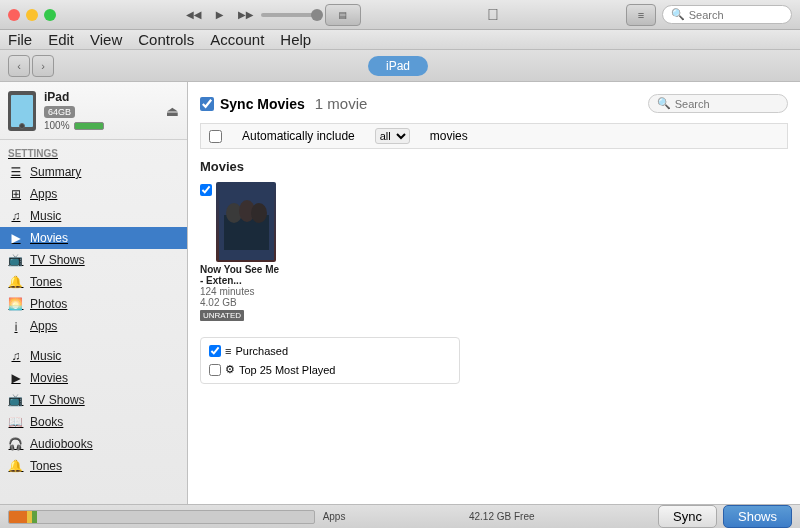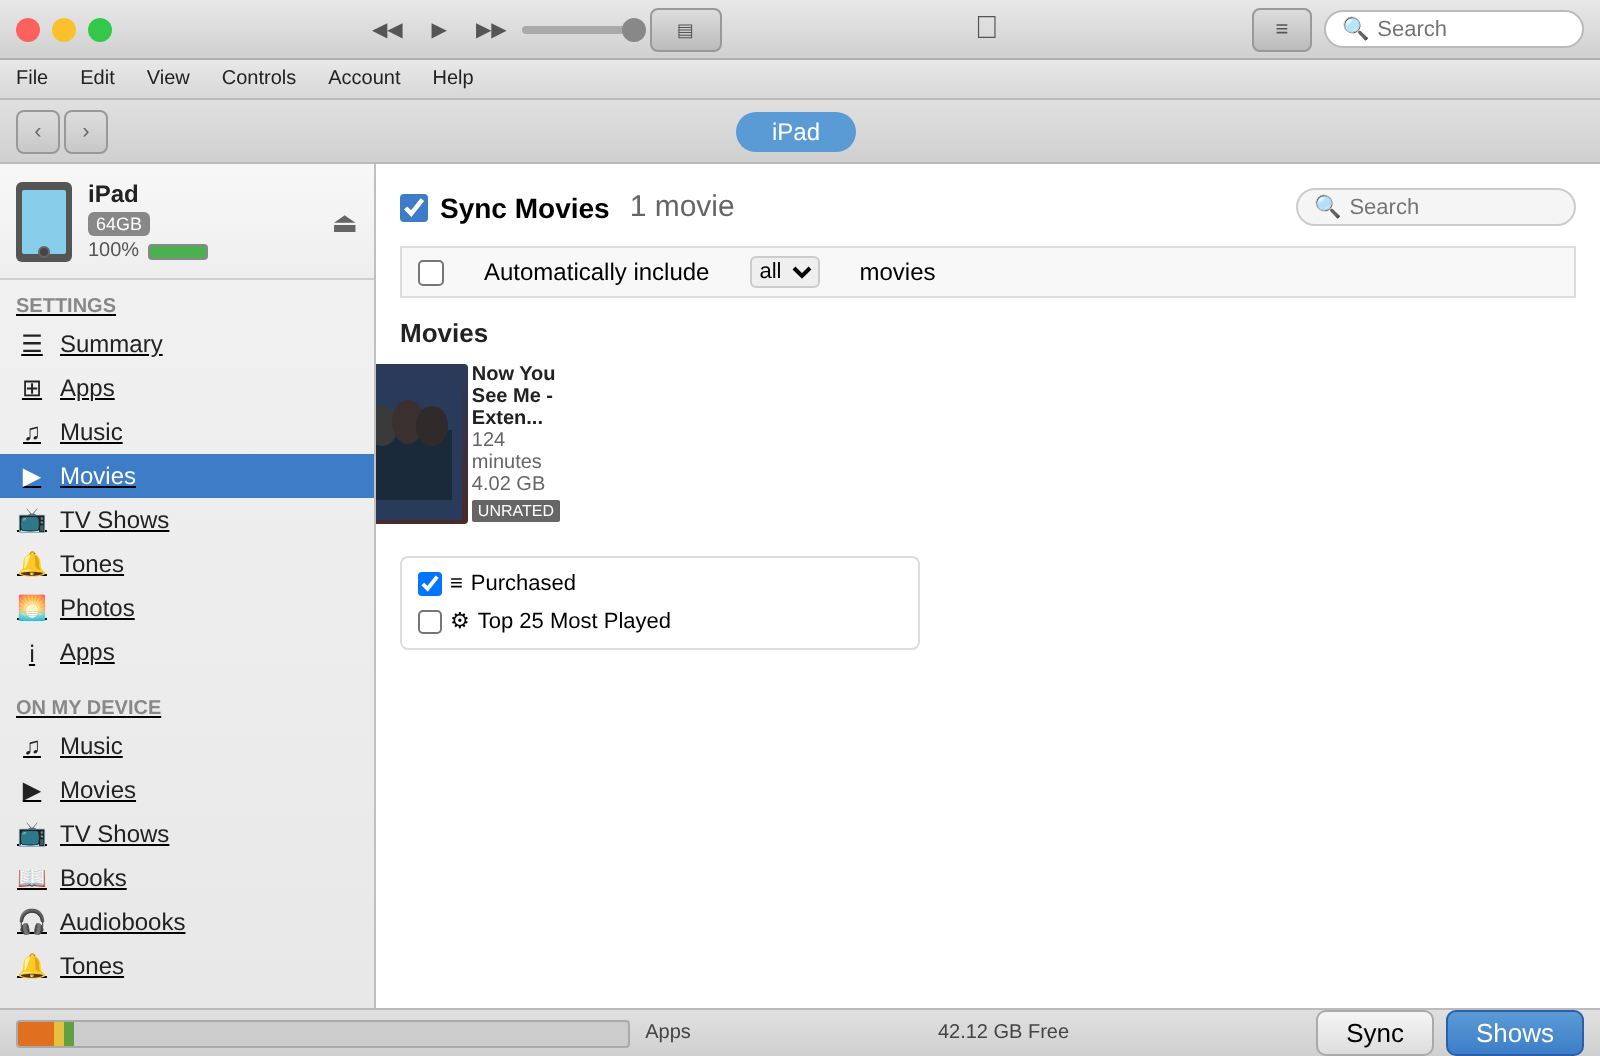--- a/index.html
+++ b/index.html
@@ -33,21 +33,21 @@
     
     .menu-bar {
       background: linear-gradient(to bottom, #e8e8e8, #d8d8d8);
       height: 20px;
       display: flex;
       align-items: center;
       padding: 0 8px;
       gap: 16px;
       border-bottom: 1px solid #bbb;
     }
-    .menu-item { font-size: 10px; color: #222; cursor: pointer; }
+    .menu-item { font-size: 15px; color: #222; cursor: pointer; }
 
     
     .nav-bar {
       background: linear-gradient(to bottom, #e0e0e0, #d0d0d0);
       height: 32px;
       display: flex;
       align-items: center;
       padding: 0 8px;
       border-bottom: 1px solid #bbb;
     }
@@ -119,21 +119,21 @@
       font-size: 12px;
     }
     .auto-include-bar select { font-size: 11px; border: 1px solid #ccc; border-radius: 3px; }
 
     .section-title { font-size: 13px; font-weight: bold; color: #222; margin-bottom: 8px; }
 
     .movies-grid { display: flex; gap: 10px; flex-wrap: wrap; margin-bottom: 16px; }
     .movie-item {
       width: 80px;
       display: flex;
-      flex-direction: row;
+      flex-direction: column;
       align-items: flex-start;
       gap: 2px;
       justify-content: flex-end;
     }
     .movie-item-inner { display: flex; align-items: flex-start; gap: 4px; }
     .movie-checkbox { width: 12px; height: 12px; margin-top: 2px; flex-shrink: 0; }
     .movie-thumb { width: 60px; height: 80px; background: linear-gradient(135deg, #334, #556); border-radius: 2px; overflow: hidden; display: flex; align-items: center; justify-content: center; flex-shrink: 0; }
     .movie-thumb-inner { width: 100%; height: 100%; background: linear-gradient(to bottom, #2a3a5a, #4a2a2a); display: flex; align-items: center; justify-content: center; }
     .movie-meta { font-size: 10px; color: #333; }
     .movie-title { font-size: 10px; color: #222; font-weight: bold; }
@@ -284,21 +284,20 @@
         <span class="icon">🌅</span>
         <span>Photos</span>
       </div>
       <div class="sidebar-item">
         <span class="icon">ℹ</span>
         <span>Apps</span>
       </div>
     </div>
 
     <div class="sidebar-section">
-      <div class="sidebar-section-label">On My Device</div>
       <div class="sidebar-item">
         <span class="icon">♫</span>
         <span>Music</span>
       </div>
       <div class="sidebar-item">
         <span class="icon">▶</span>
         <span>Movies</span>
       </div>
       <div class="sidebar-item">
         <span class="icon">📺</span>

